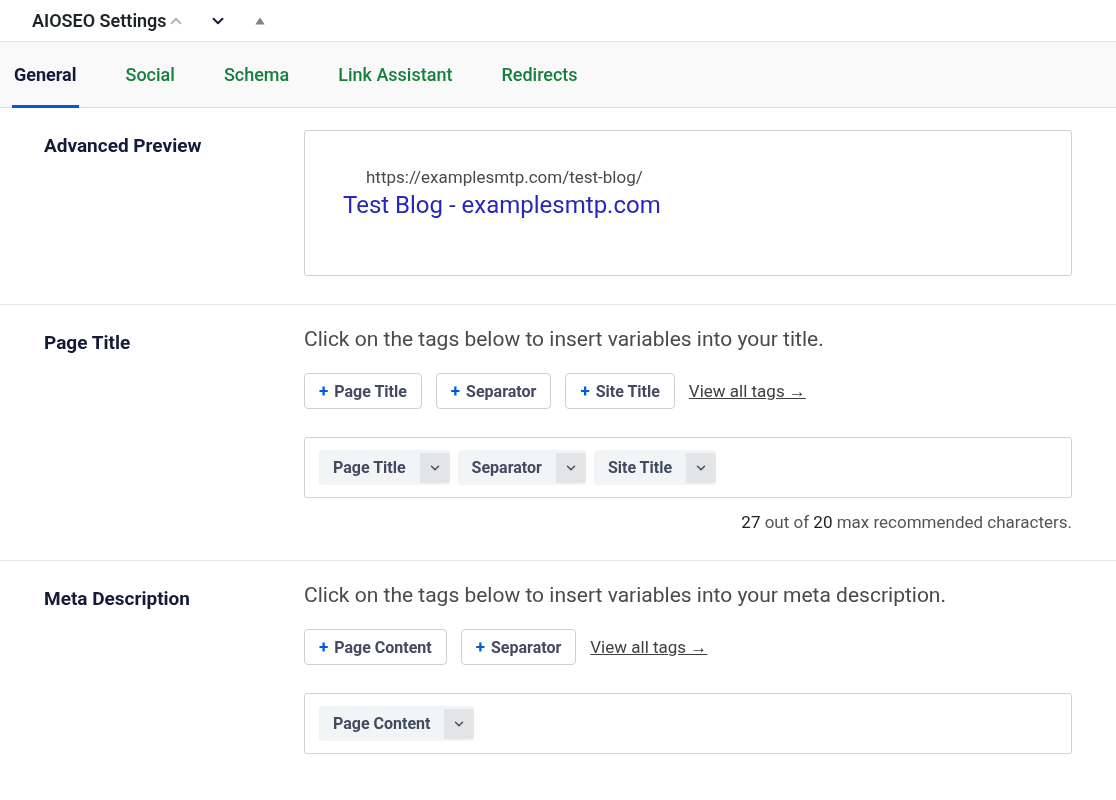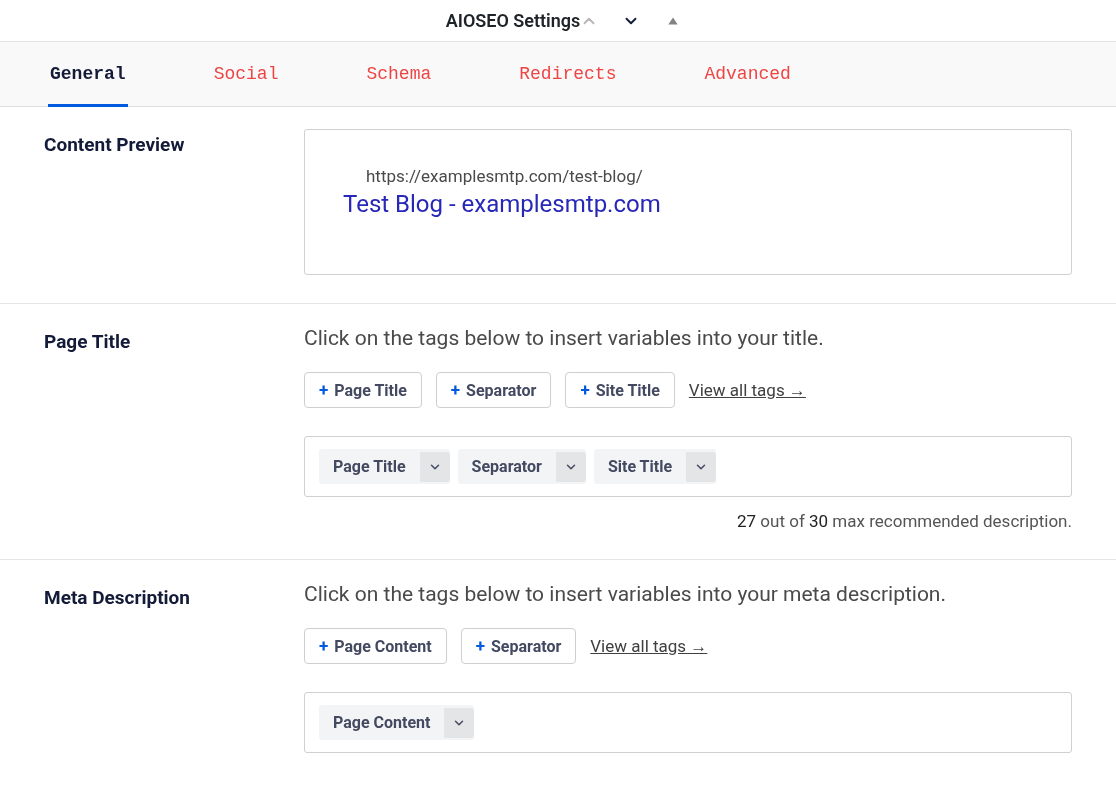--- a/index.html
+++ b/index.html
@@ -7,51 +7,50 @@
     font-family: -apple-system, BlinkMacSystemFont, "Segoe UI", Roboto, "Helvetica Neue", Arial, sans-serif;
     background: #fff;
     color: #23282d;
     width: 1116px;
     height: 800px;
     overflow: hidden;
   }
   .panel-header {
     display: flex;
     align-items: center;
-    justify-content: center;
+    justify-content: flex-start;
     padding: 10px 20px 10px 32px;
     border-bottom: 1px solid #e5e5e5;
   }
   .panel-title {
     font-size: 18px;
     font-weight: 600;
     color: #1d2327;
   }
   .panel-controls {
     display: flex;
     align-items: center;
     gap: 24px;
   }
   .panel-controls .chev {
     width: 18px; height: 18px;
     display:flex; align-items:center; justify-content:center;
     cursor: pointer;
   }
   .tabs {
     display: flex;
-    gap: 84px;
-    padding: 0 48px;
+    gap: 45px;
+    padding: 0 12px;
     background: #f9f9f9;
     border-bottom: 1px solid #ddd;
-    font-family: Liberation Mono, monospace;
   }
   .tab {
     padding: 22px 2px 20px;
     font-size: 18px;
-    color: #ef4444;
+    color: #15803d;
     font-weight: 500;
     cursor: pointer;
   }
   .tab.active {
     font-weight: 700;
     color: #141B38;
     border-bottom: 3px solid #005ae0;
     margin-bottom: -1px;
   }
   .content {
@@ -183,28 +182,28 @@
           <path d="M4 18 L12 6 L20 18 Z" fill="#808285"></path>
         </svg>
     </span>
   </div>
 </div>
 
 <div class="tabs">
   <div class="tab active">General</div>
   <div class="tab">Social</div>
   <div class="tab">Schema</div>
+  <div class="tab">Link Assistant</div>
   <div class="tab">Redirects</div>
-  <div class="tab">Advanced</div>
 </div>
 
 <div class="content">
 
   <div class="row">
-    <div class="row-label">Content Preview</div>
+    <div class="row-label">Advanced Preview</div>
     <div class="row-body">
       <div class="snippet-box">
         <div class="snippet-url">https://examplesmtp.com/test-blog/</div>
         <div class="snippet-title">Test Blog - examplesmtp.com</div>
       </div>
     </div>
   </div>
 
   <div class="row">
     <div class="row-label">Page Title</div>
@@ -245,21 +244,21 @@
         <div class="tag">
           <span class="tag-label">Site Title</span>
           <span class="tag-caret">
             <svg width="14" height="14" viewBox="0 0 24 24">
                 <path d="M6 9l6 6 6-6" stroke="#434960" stroke-width="2.5" fill="none" stroke-linecap="round" stroke-linejoin="round"></path>
               </svg>
           </span>
         </div>
       </div>
       <div class="counter">
-        <b>27</b><span> out of </span><b>30</b><span> max recommended description.</span>
+        <b>27</b><span> out of </span><b>20</b><span> max recommended characters.</span>
       </div>
     </div>
   </div>
 
   <div class="row" style="border-bottom:none;justify-content:center;">
     <div class="row-label">Meta Description</div>
     <div class="row-body">
       <div class="hint">Click on the tags below to insert variables into your meta description.</div>
       <div class="pill-row">
         <div class="pill">

